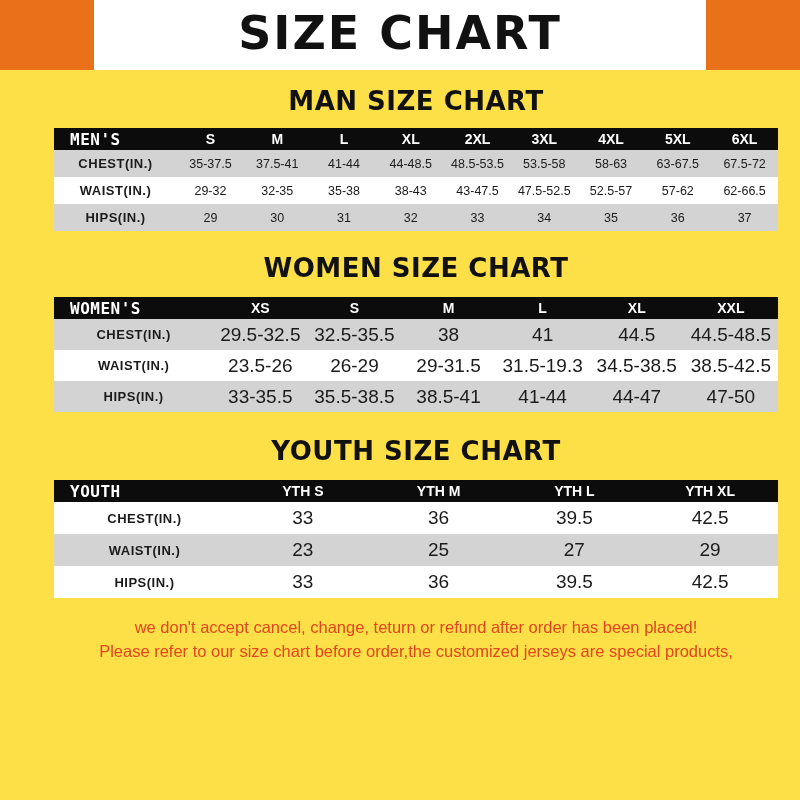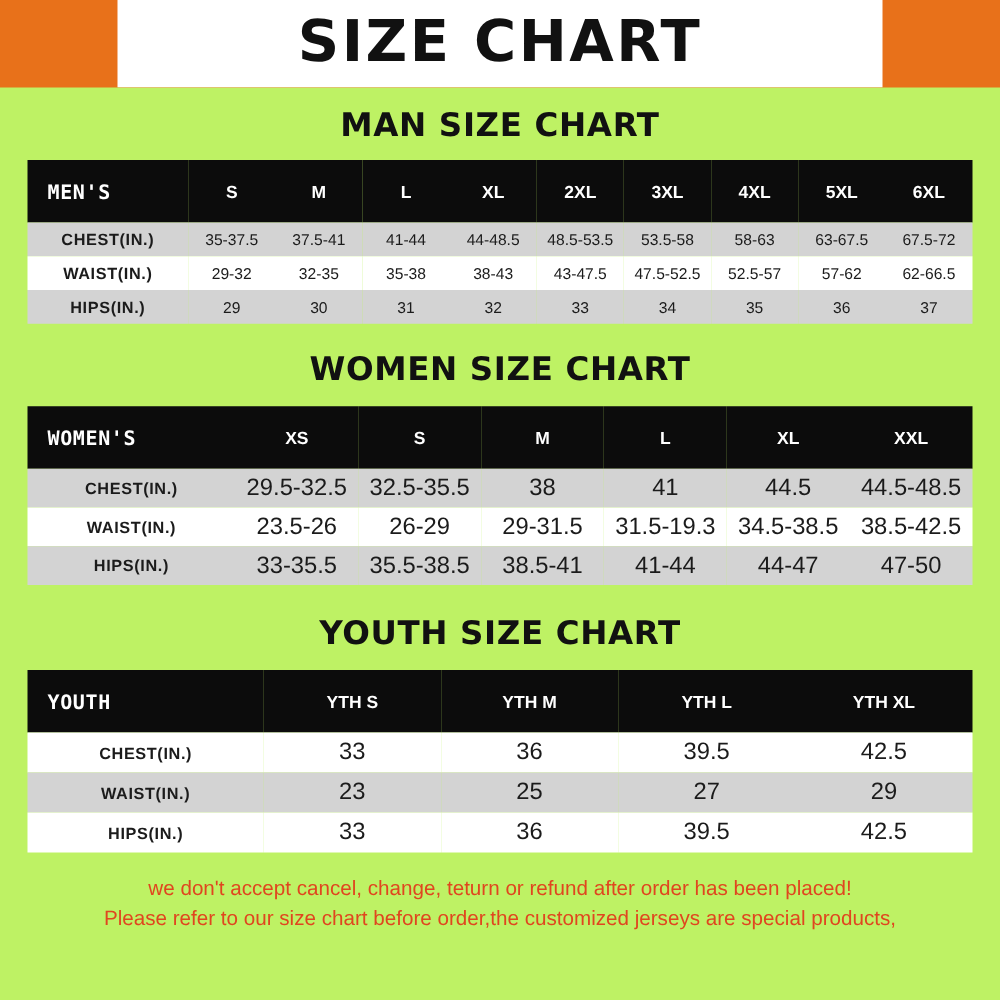--- a/index.html
+++ b/index.html
@@ -10,21 +10,21 @@
     width: 800px;
     height: 800px;
     background: #ffffff;
     font-family: "Liberation Sans", sans-serif;
     overflow: hidden;
   }
   .page {
     position: relative;
     width: 800px;
     height: 800px;
-    background: #bef264;
+    background: #fde047;
     box-sizing: border-box;
   }
 
   
   .banner {
     position: relative;
     height: 70px;
     background: #e8711a;
     display: flex;
     align-items: center;
@@ -45,20 +45,21 @@
     font-size: 46px;
     letter-spacing: 2px;
     color: #111;
     line-height: 1;
     padding-bottom: 4px;
   }
 
   .content {
     padding: 0 22px;
     box-sizing: border-box;
+    margin-left: 32px;
   }
 
   .section-title {
     text-align: center;
     font-family: "DejaVu Sans", sans-serif;
     font-weight: bold;
     font-size: 26px;
     color: #111;
     letter-spacing: 0.5px;
   }
@@ -79,21 +80,21 @@
     padding: 0;
     height: 27px;
     vertical-align: middle;
     font-family: "Liberation Sans", sans-serif;
   }
   table.size-table thead th {
     background: #0c0c0c;
     color: #ffffff;
     font-weight: bold;
     font-size: 14px;
-    height: 50px;
+    height: 22px;
   }
   table.size-table thead th.rowhead {
     text-align: left;
     padding-left: 16px;
     font-family: "DejaVu Sans Mono", monospace;
     font-size: 16px;
     letter-spacing: 0.5px;
   }
   table.size-table tbody tr.alt td {
     background: #d3d3d3;

